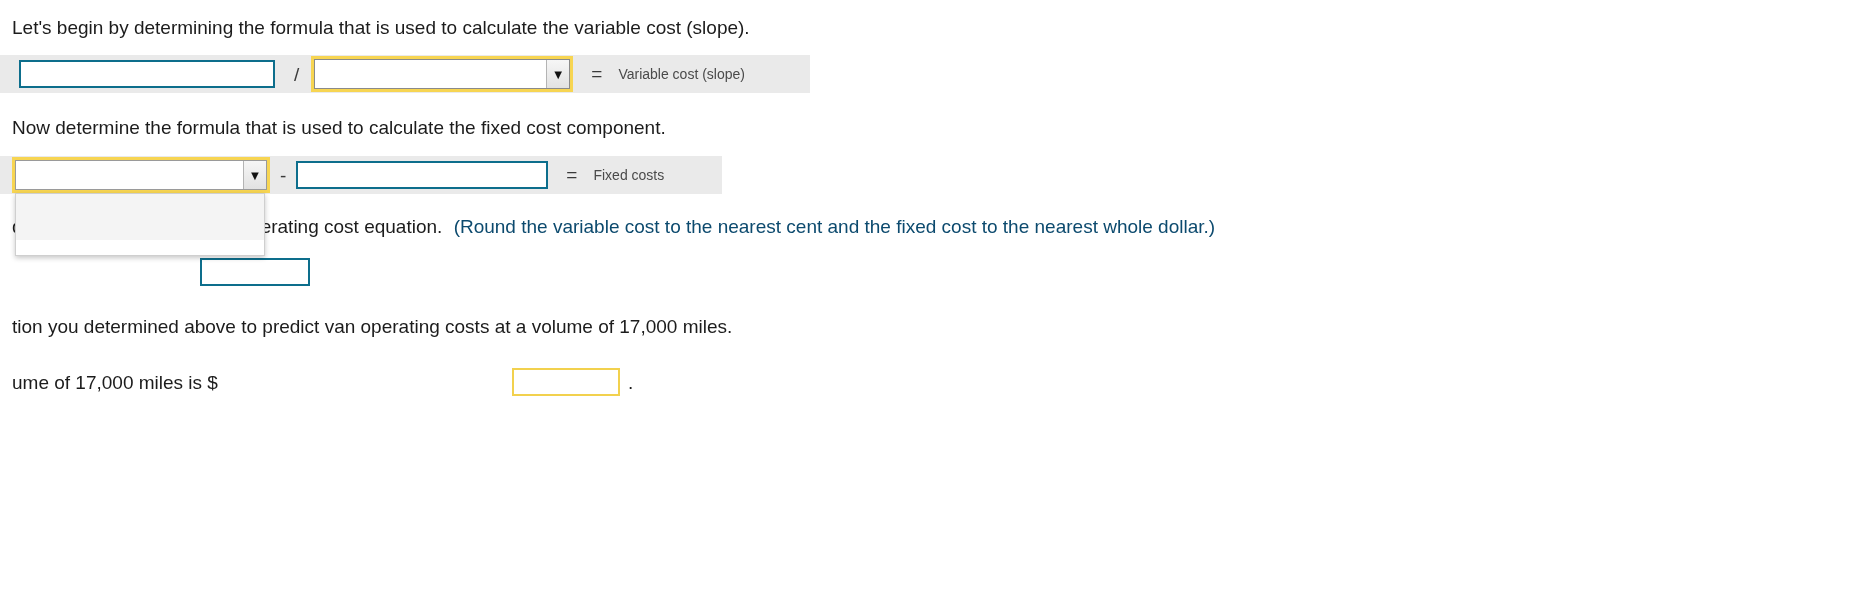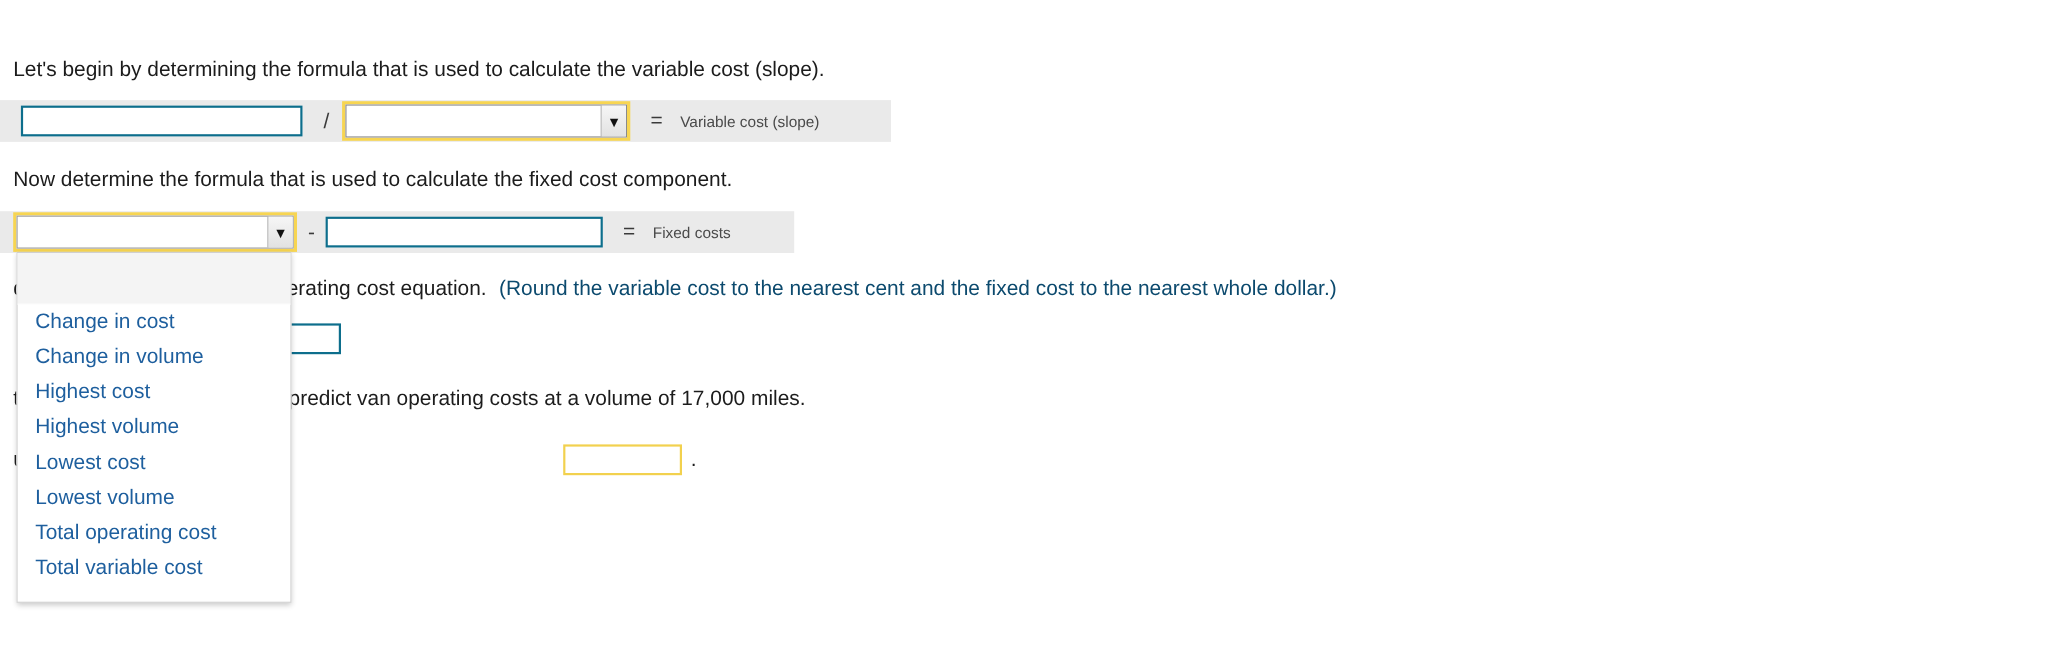--- a/index.html
+++ b/index.html
@@ -11,21 +11,21 @@
     width: 1870px;
     height: 607px;
     position: relative;
     overflow: hidden;
     font-family: "Liberation Sans", sans-serif;
     font-size: 19px;
     color: #1a1a1a;
     -webkit-font-smoothing: antialiased;
   }
 
-  .abs { position: absolute; margin-top: 36px; }
+  .abs { position: absolute; }
 
   
   .prompt {
     font-size: 19px;
     color: #1c1c1c;
     white-space: nowrap;
     line-height: 24px;
   }
   .prompt .green {
     color: #0c4a6e;
@@ -225,24 +225,14 @@
 <div class="abs prompt" style="left:12px; top:371px;">ume of 17,000 miles is $</div>
 
 <div class="abs" style="left:512px; top:368px;">
   <input class="ybox" style="width: 108px;">
 </div>
 
 <div class="abs prompt" style="left:628px; top:371px;">.</div>
 
 <div class="abs menu" style="left:15px; top:193px; width:250px;">
   <div class="menu-head"></div>
-  <div>
-    <div class="menu-item">Change in cost</div>
-    <div class="menu-item">Change in volume</div>
-    <div class="menu-item">Highest cost</div>
-    <div class="menu-item">Highest volume</div>
-    <div class="menu-item">Lowest cost</div>
-    <div class="menu-item">Lowest volume</div>
-    <div class="menu-item">Total operating cost</div>
-    <div class="menu-item">Total variable cost</div>
-  </div>
   <div class="menu-pad"></div>
 </div>
 
 </body></html>

